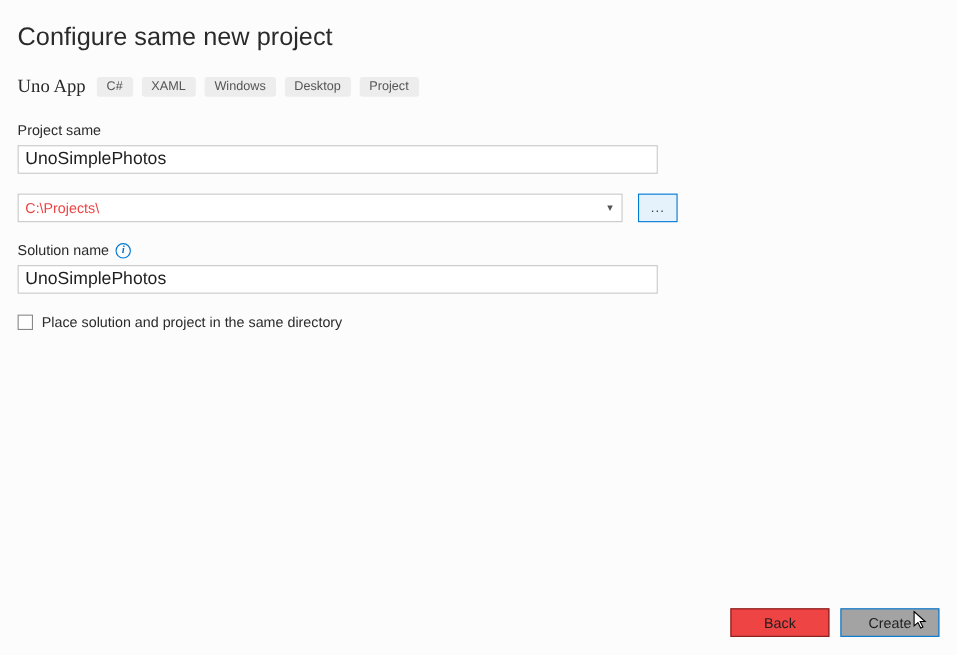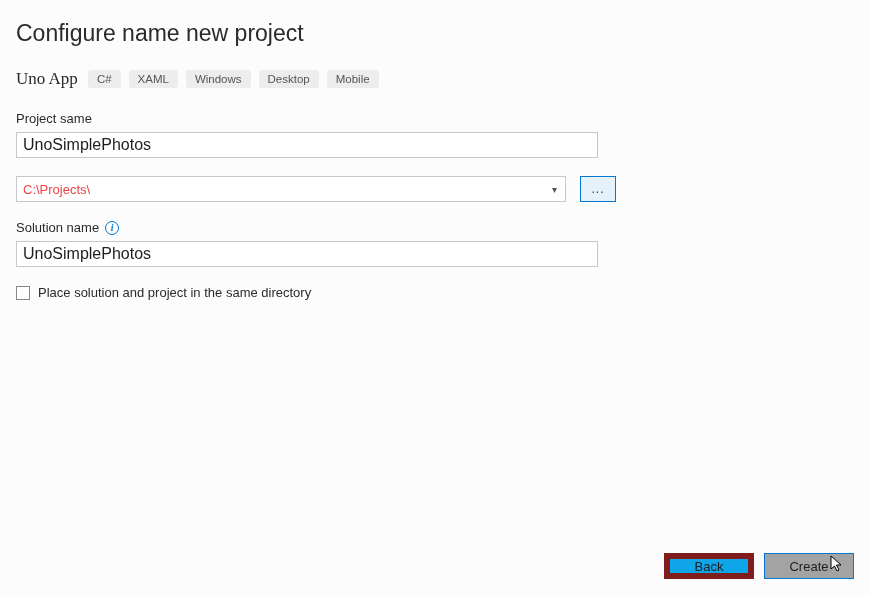--- a/index.html
+++ b/index.html
@@ -121,52 +121,52 @@
       position: absolute;
       bottom: 16px;
       right: 16px;
       display: flex;
       gap: 10px;
       align-items: center;
     }
     .btn {
       width: 90px;
       height: 26px;
-      border: 6px solid #7f1d1d;
-      background: #0ea5e9;
+      border: 1px solid #7f1d1d;
+      background: #ef4444;
       font-family: inherit;
       font-size: 13px;
       color: #1e1e1e;
       cursor: pointer;
     }
     .btn.primary {
       border: 1px solid #0078d4;
       background: #a3a3a3;
     }
     .cursor {
       position: absolute;
       bottom: 22px;
       right: 26px;
       pointer-events: none;
     }
   </style>
 </head>
 <body>
 
 <div class="container">
-  <h1 class="page-title">Configure name new project</h1>
+  <h1 class="page-title">Configure same new project</h1>
 
   <div class="subtitle-row">
     <div class="subtitle">Uno App</div>
     <div class="tags">
       <span class="tag">C#</span>
       <span class="tag">XAML</span>
       <span class="tag">Windows</span>
       <span class="tag">Desktop</span>
-      <span class="tag">Mobile</span>
+      <span class="tag">Project</span>
     </div>
   </div>
 
   <div class="field-group">
     <div class="field-label">Project same</div>
     <input class="input-text" value="UnoSimplePhotos" style="">
   </div>
 
   <div class="field-group">
     <div class="location-row">

